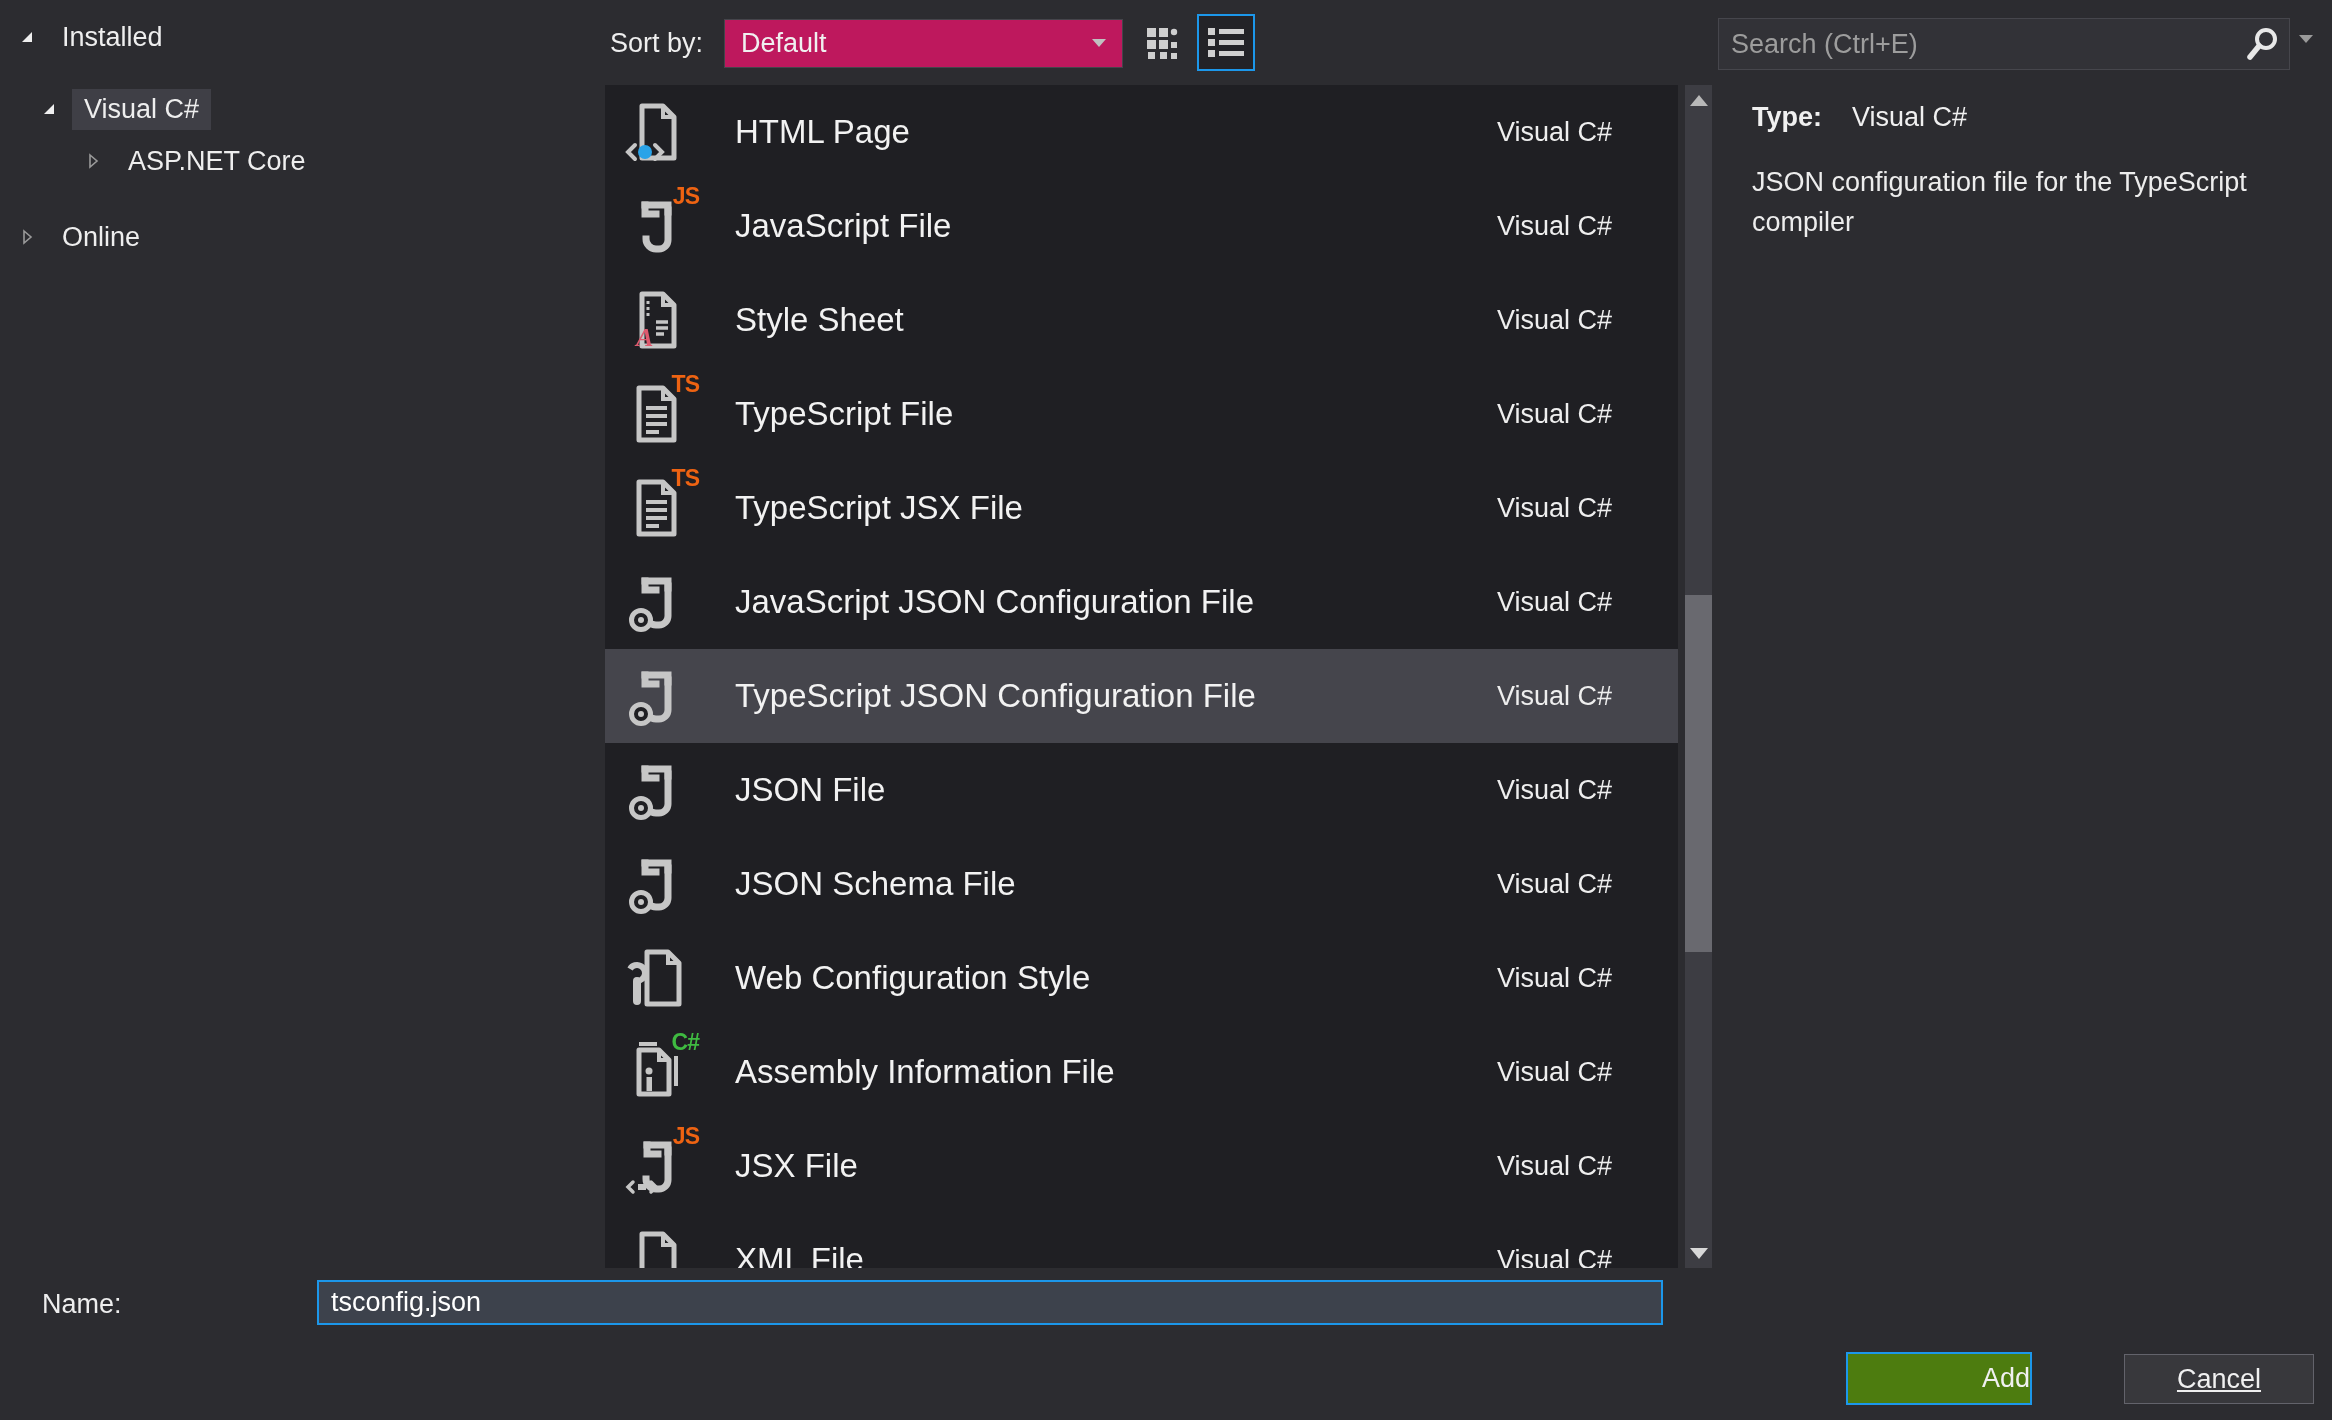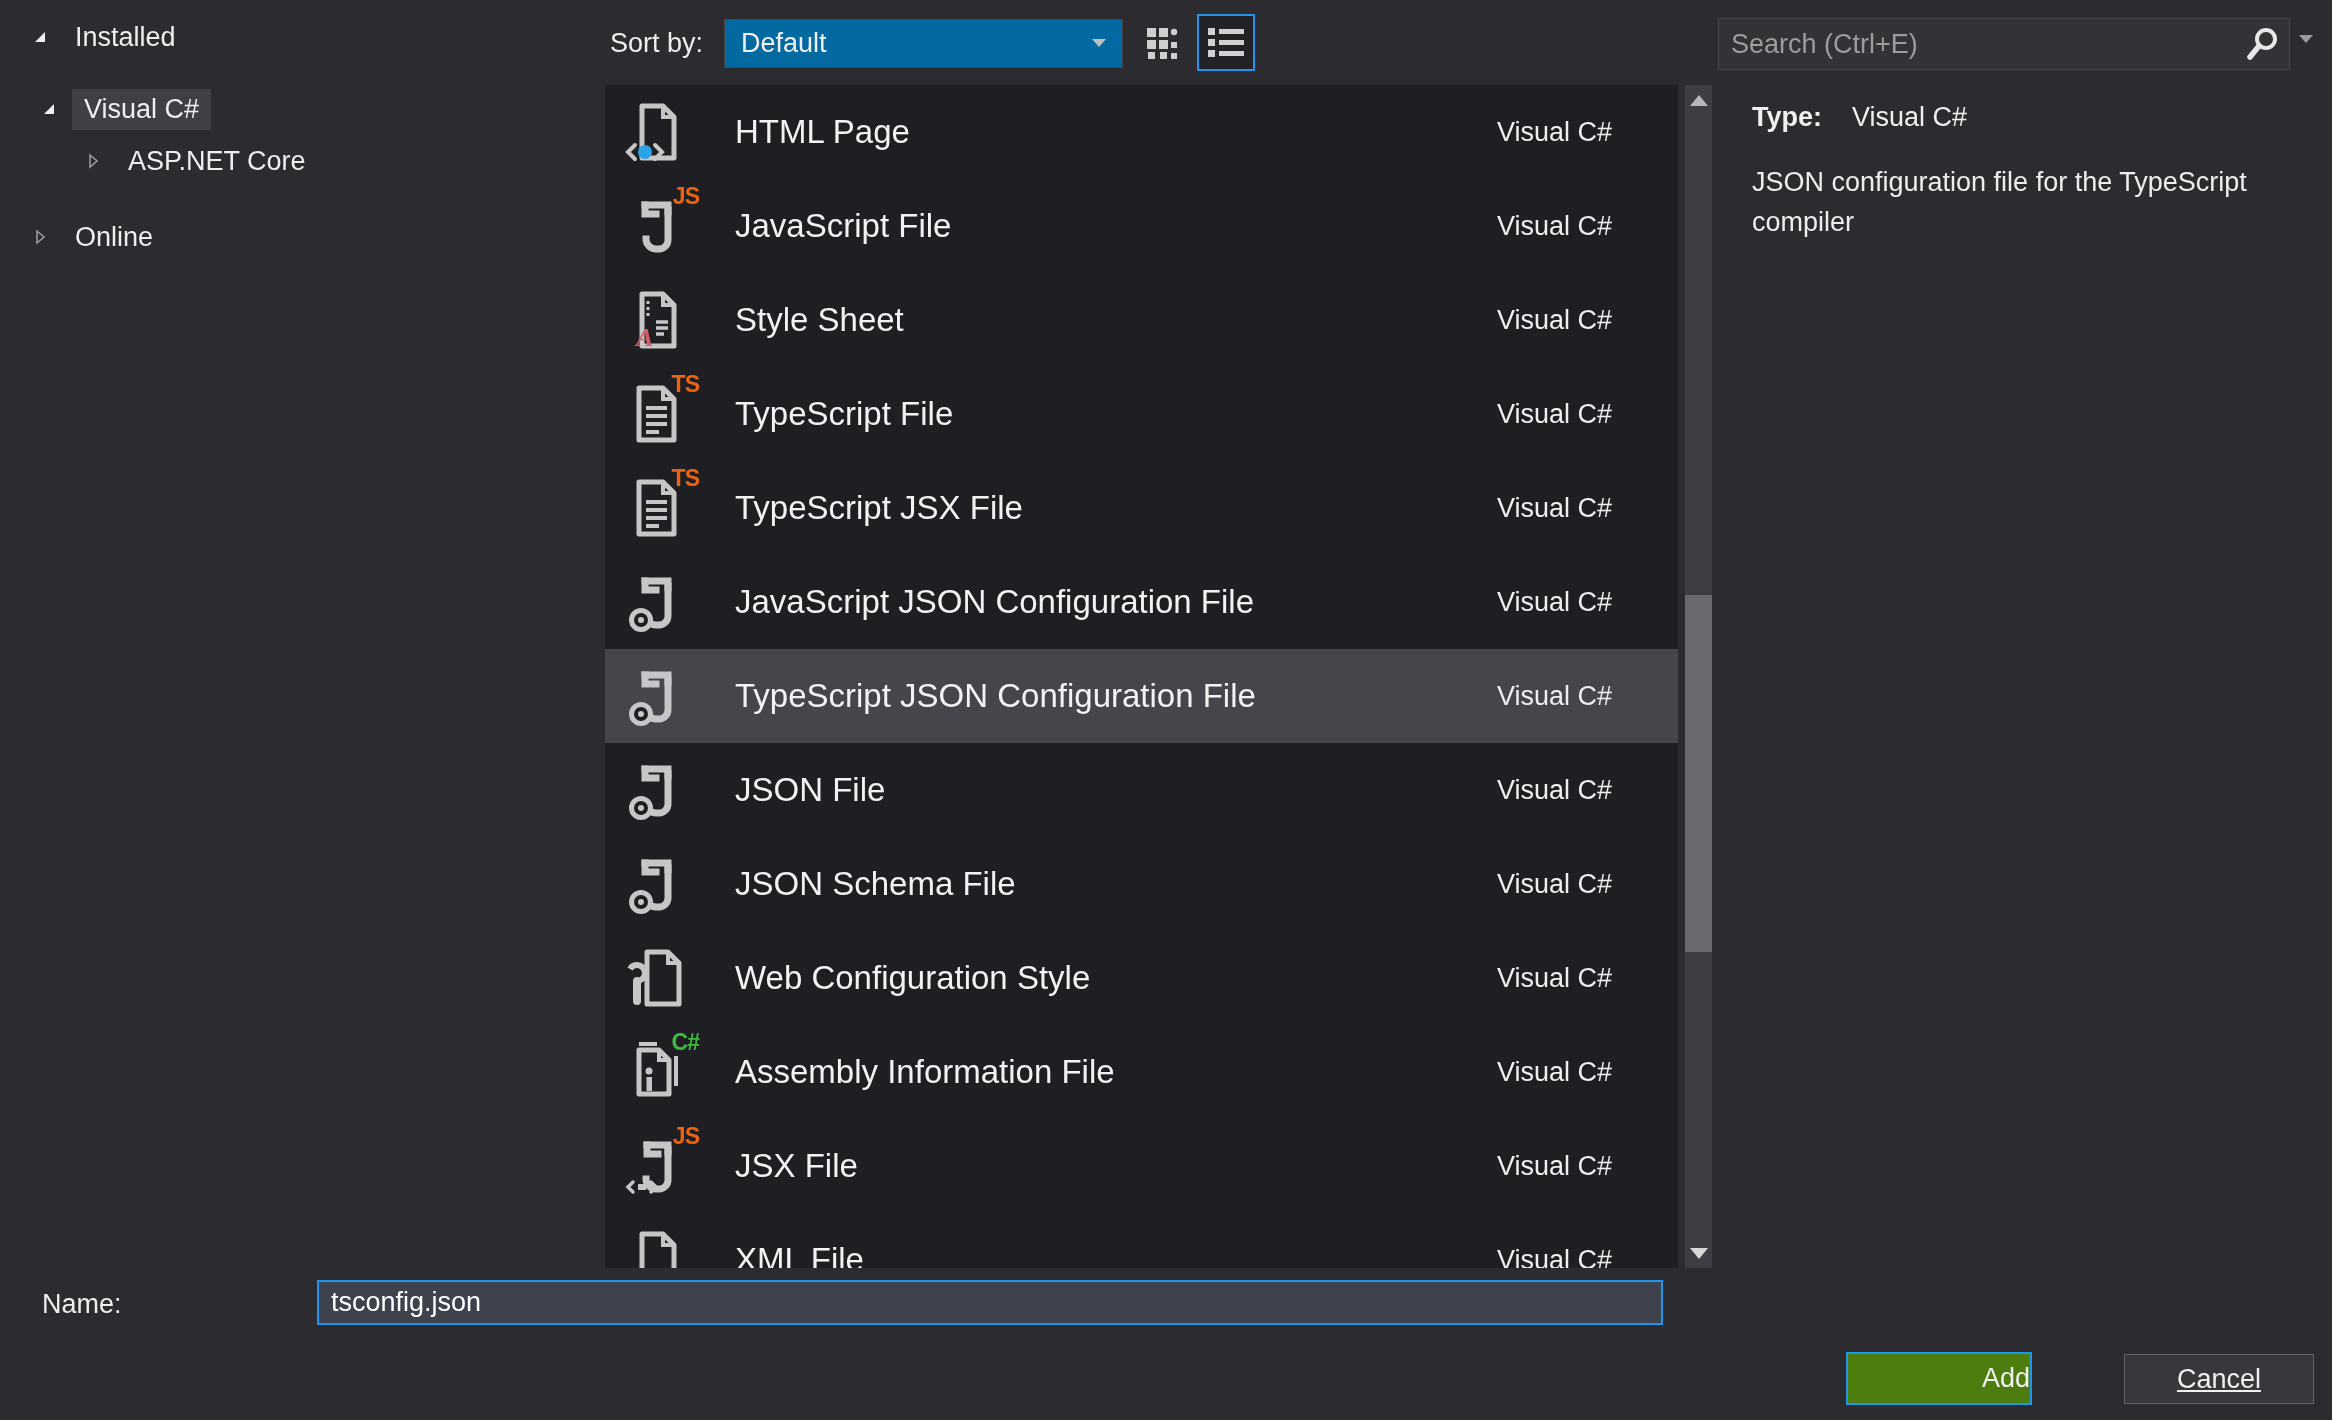--- a/index.html
+++ b/index.html
@@ -9,35 +9,35 @@
     background: #2c2c30;
     font-family: "Liberation Sans", sans-serif;
     color: #f0f0f0;
     overflow: hidden;
   }
   svg { display: block; }
 
   
   .tree { position: absolute; left: 0; top: 14px; width: 600px; }
   .tree-item { height: 46px; display: flex; align-items: center; font-size: 27px; color: #eeeeee; cursor: default; }
-  .tree-item.lvl0 { padding-left: 14px; margin-left: 13px; }
+  .tree-item.lvl0 { padding-left: 14px; }
   .tree-item.lvl1 { padding-left: 36px; }
   .tree-item.lvl2 { padding-left: 80px; }
   .tree-item.gap-lg { margin-top: 26px; }
   .tree-item.gap-sm { margin-top: 6px; }
   .tree-item.gap-xl { margin-top: 30px; }
   .tri { width: 26px; height: 26px; margin-right: 10px; display: flex; align-items: center; justify-content: center; flex: none; }
   .tree-label { padding: 5px 12px; white-space: nowrap; }
   .tree-label.sel { background: #3f3f46; }
 
   
   .sort-label { position: absolute; left: 610px; top: 28px; font-size: 27px; color: #eeeeee; }
   .dropdown {
     position: absolute; left: 724px; top: 19px; width: 399px; height: 49px;
-    background: #0369a1; border: 1px solid #45454b;
+    background: #be185d; border: 1px solid #45454b;
     display: flex; align-items: center; justify-content: space-between;
     padding: 0 16px; font-size: 27px; cursor: default;
   }
   .view-btn { position: absolute; background: transparent; border: none; display: flex; align-items: center; justify-content: center; cursor: pointer; }
   .view-btn.grid { left: 1138px; top: 21px; width: 50px; height: 46px; }
   .view-btn.list-active { left: 1197px; top: 14px; width: 58px; height: 57px; border: 2px solid #1c97ea; background: #232327; }
 
   
   .list {
     position: absolute; left: 605px; top: 85px; width: 1073px; height: 1183px;

